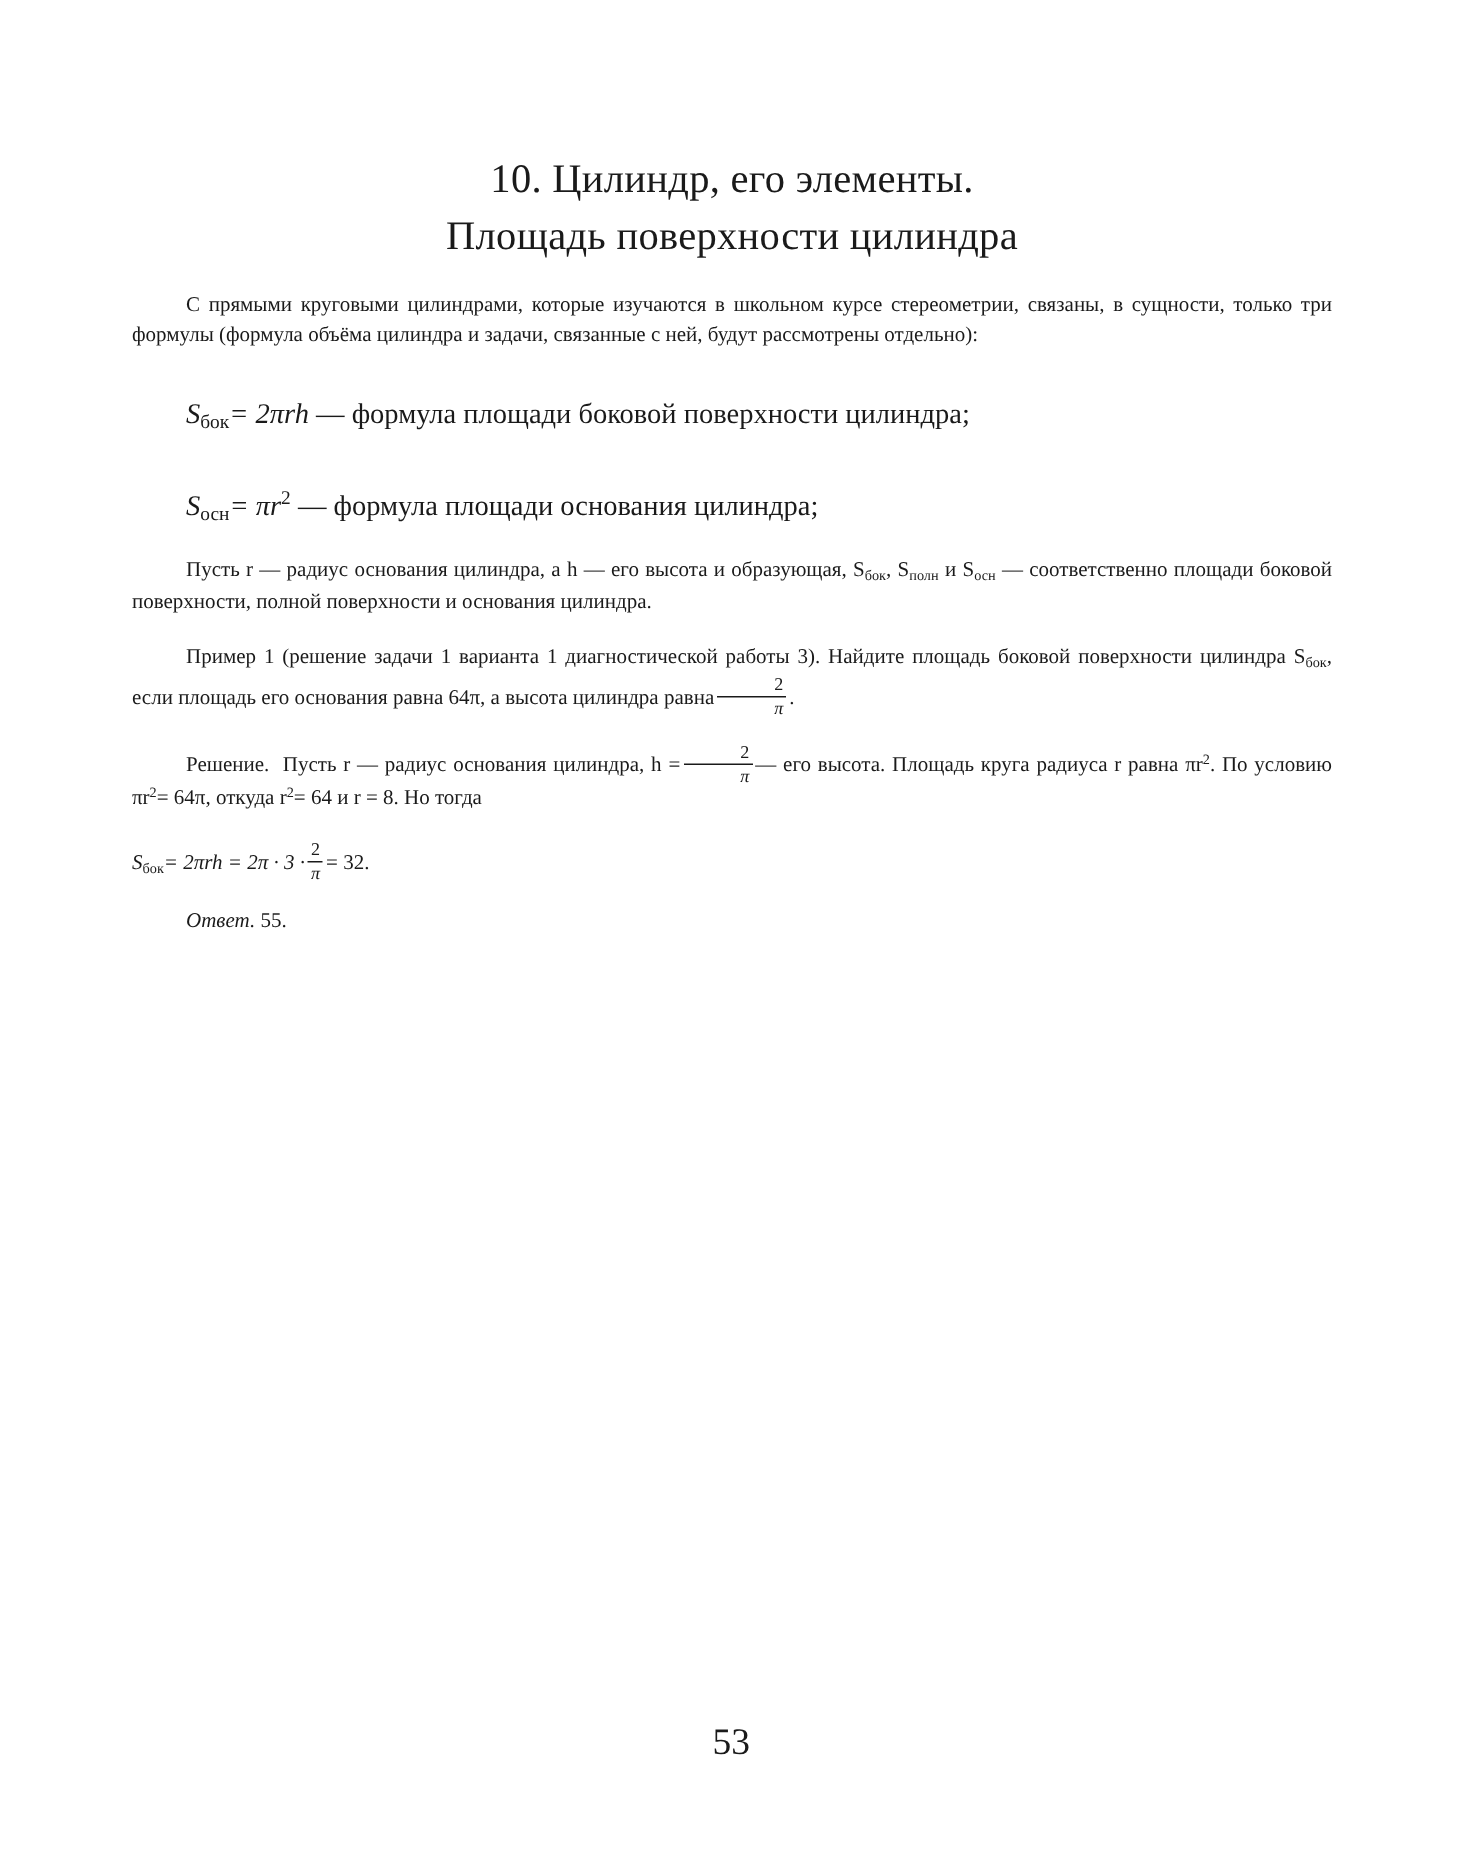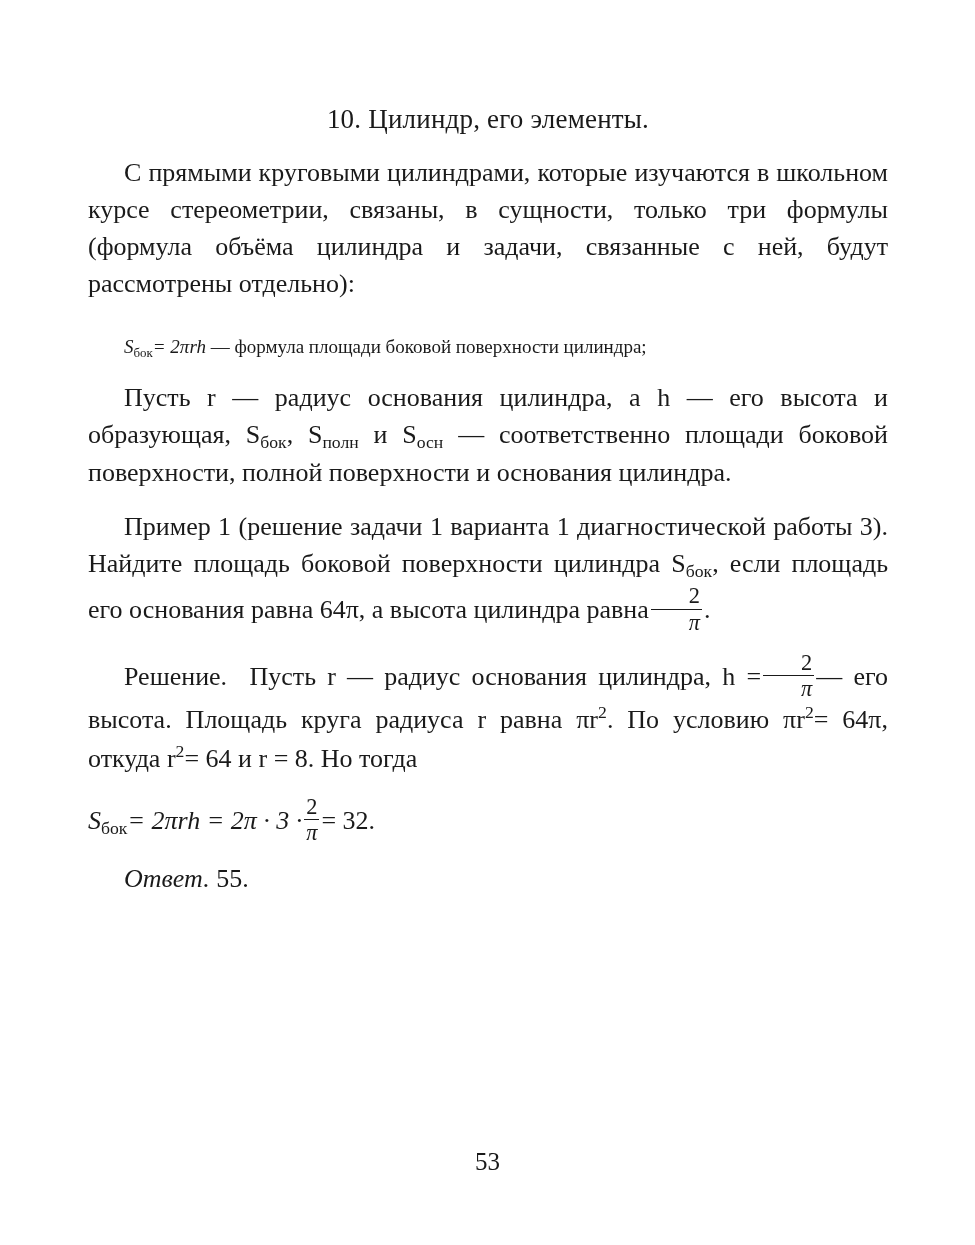--- a/index.html
+++ b/index.html
@@ -33,21 +33,21 @@
     font-weight: normal;
     text-align: center;
     line-height: 1.42;
     margin: 0;
     letter-spacing: 0.2px;
   }
   .title-line {
     display: block;
   }
   p.para {
-    font-size: 26px;
+    font-size: 14px;
     line-height: 1.42;
     text-align: justify;
     text-justify: inter-word;
     margin: 17px 0 0 0;
     text-indent: 36px;
   }
   p.para.noindent {
     text-indent: 0;
   }
   .formula-block {
@@ -110,28 +110,33 @@
   }
 </style>
 </head>
 <body>
 
 <div class="page">
   <div class="content">
 
     <h1 class="title">
       <span class="title-line">10. Цилиндр, его элементы.</span>
+      <span class="title-line">Площадь поверхности цилиндра</span>
     </h1>
 
     <p class="para">С прямыми круговыми цилиндрами, которые изучаются в школьном курсе стереометрии, связаны, в сущности, только три формулы (формула объёма цилиндра и задачи, связанные с ней, будут рассмотрены отдельно):</p>
 
     <div class="formula-block">
       <span class="formula-line">
         <i>S</i><span class="sub">бок</span><i>= 2πrh</i>
         <span>— формула площади боковой поверхности цилиндра;</span>
+      </span>
+      <span class="formula-line">
+        <i>S</i><span class="sub">осн</span><i>= πr</i><span class="sup">2</span>
+        <span>— формула площади основания цилиндра;</span>
       </span>
     </div>
 
     <p class="para">
       <span>Пусть r — радиус основания цилиндра, а h — его высота и образующая, S</span><span class="sub">бок</span><span>, S</span><span class="sub">полн</span>
       <span>и S</span><span class="sub">осн</span>
       <span>— соответственно площади боковой поверхности, полной поверхности и основания цилиндра.</span>
     </p>
 
     <p class="para para-ex lead-line">

